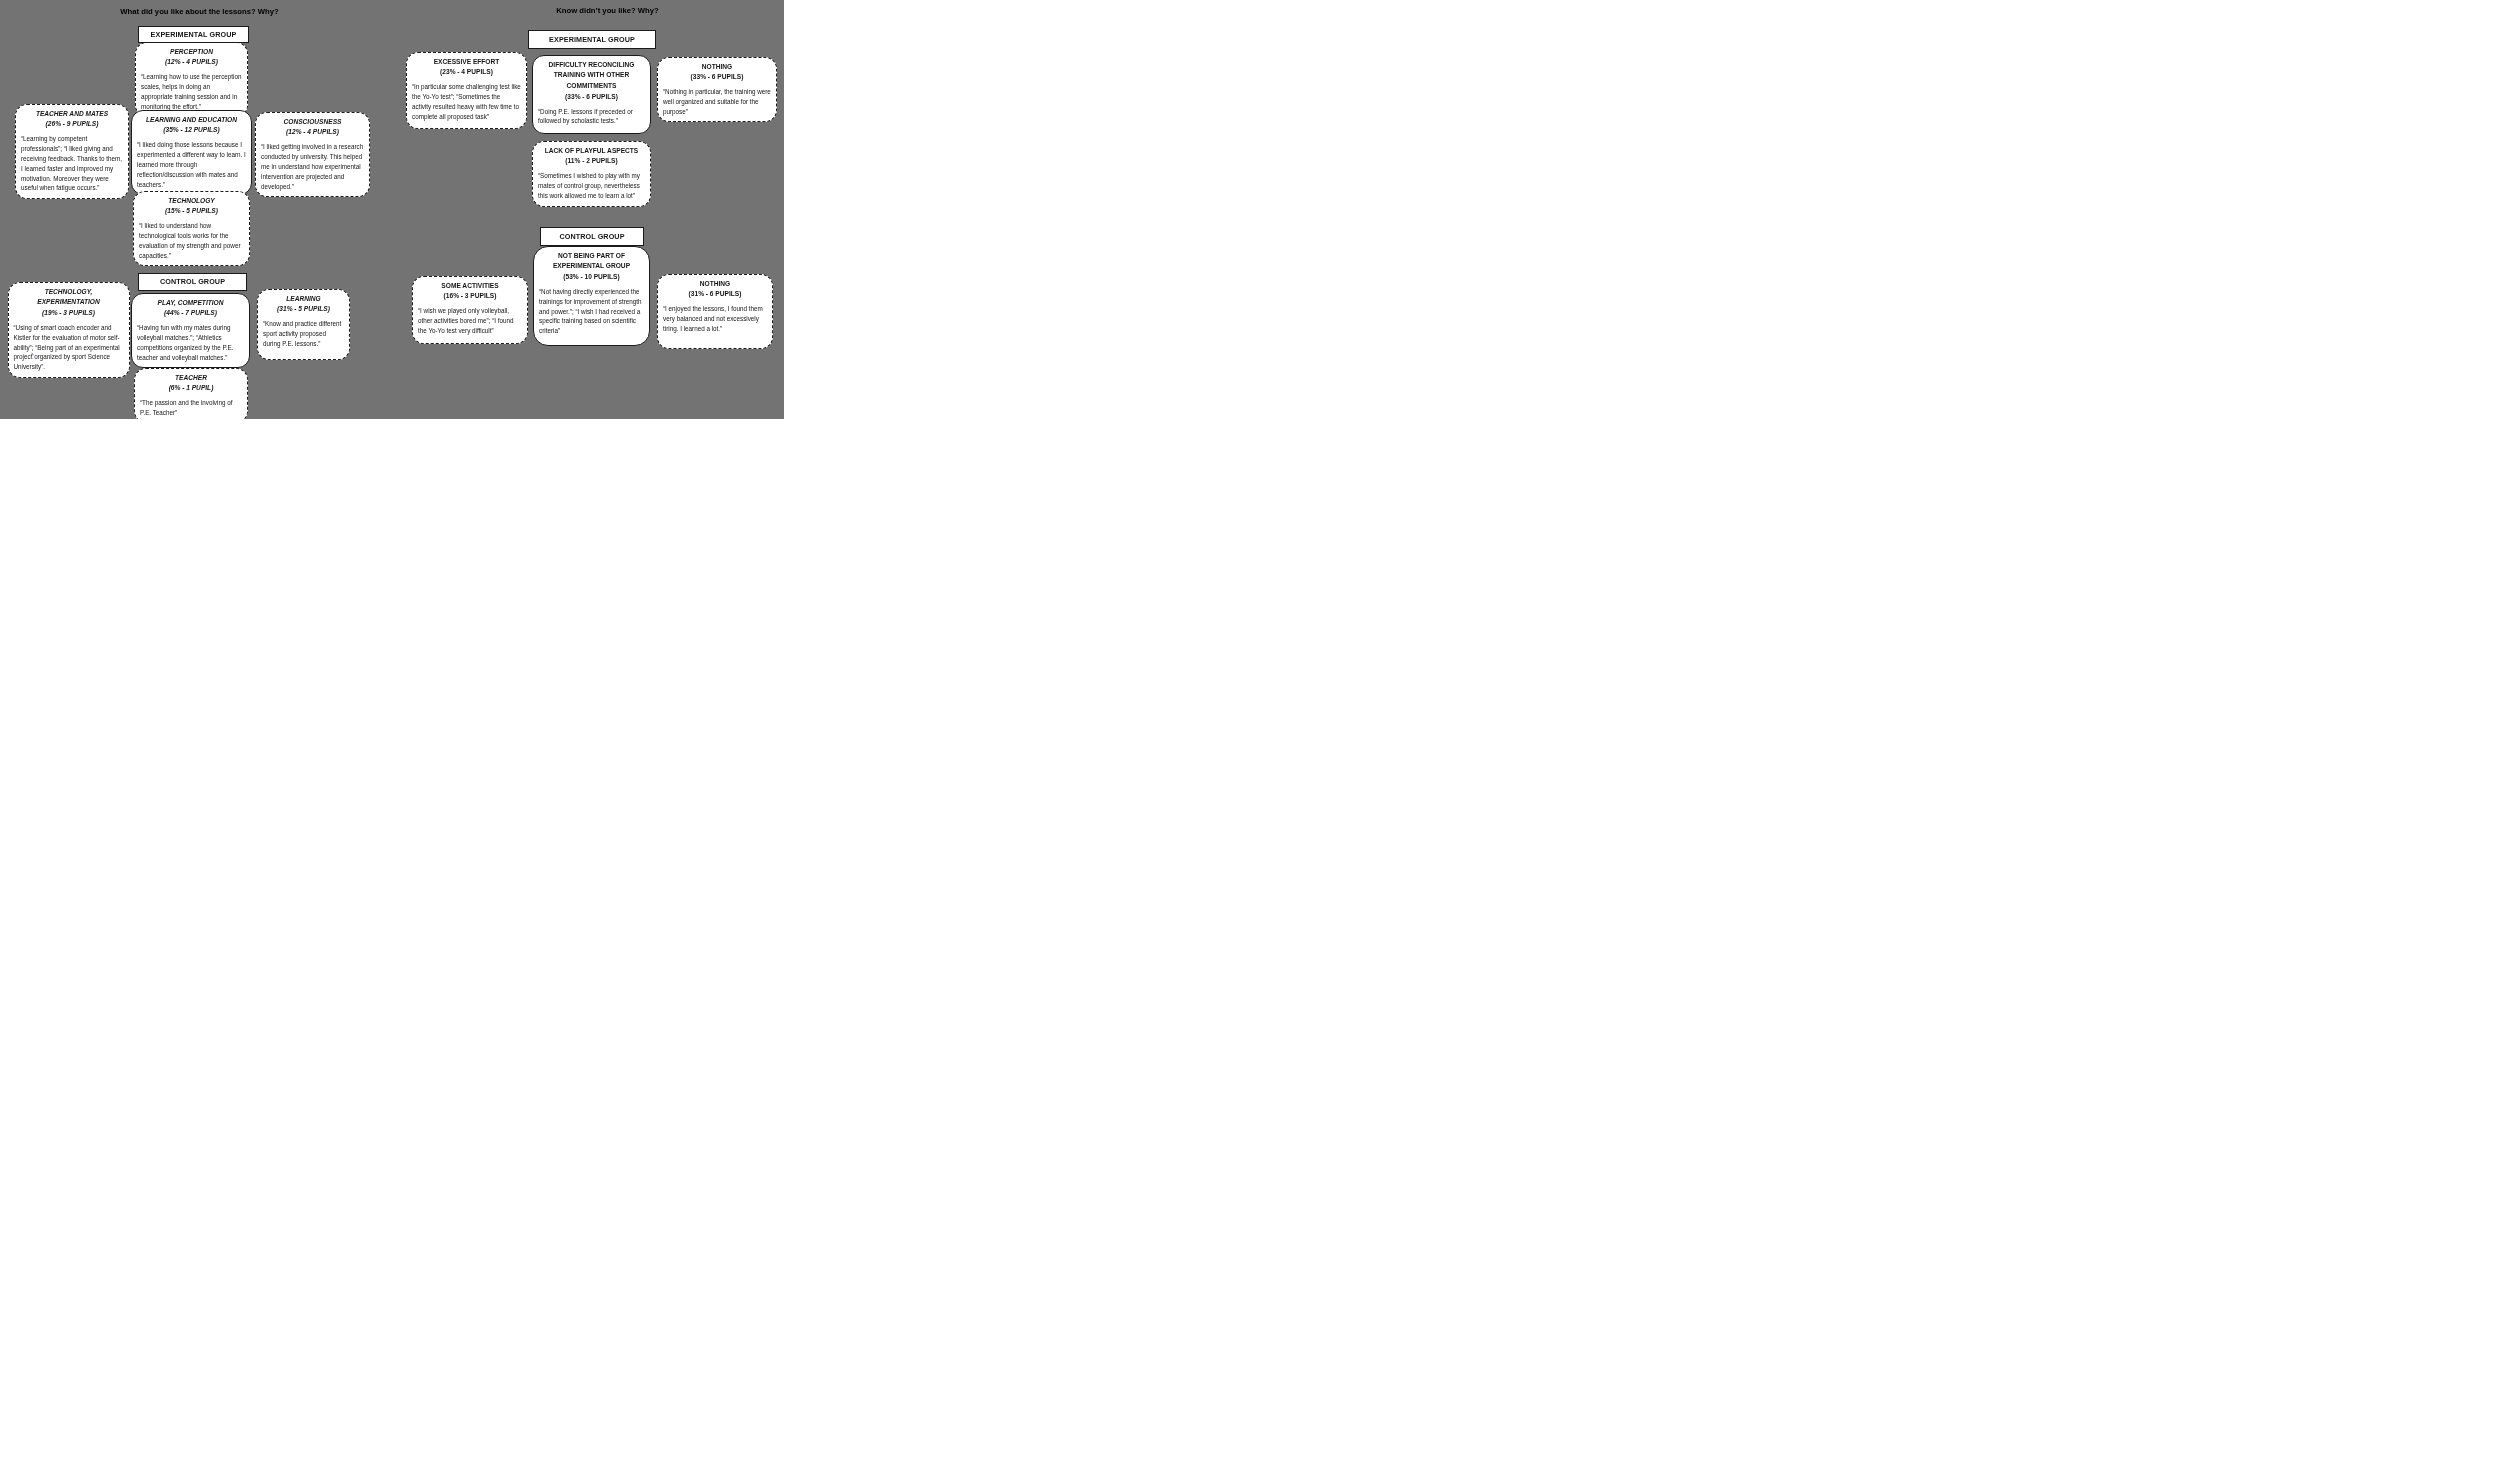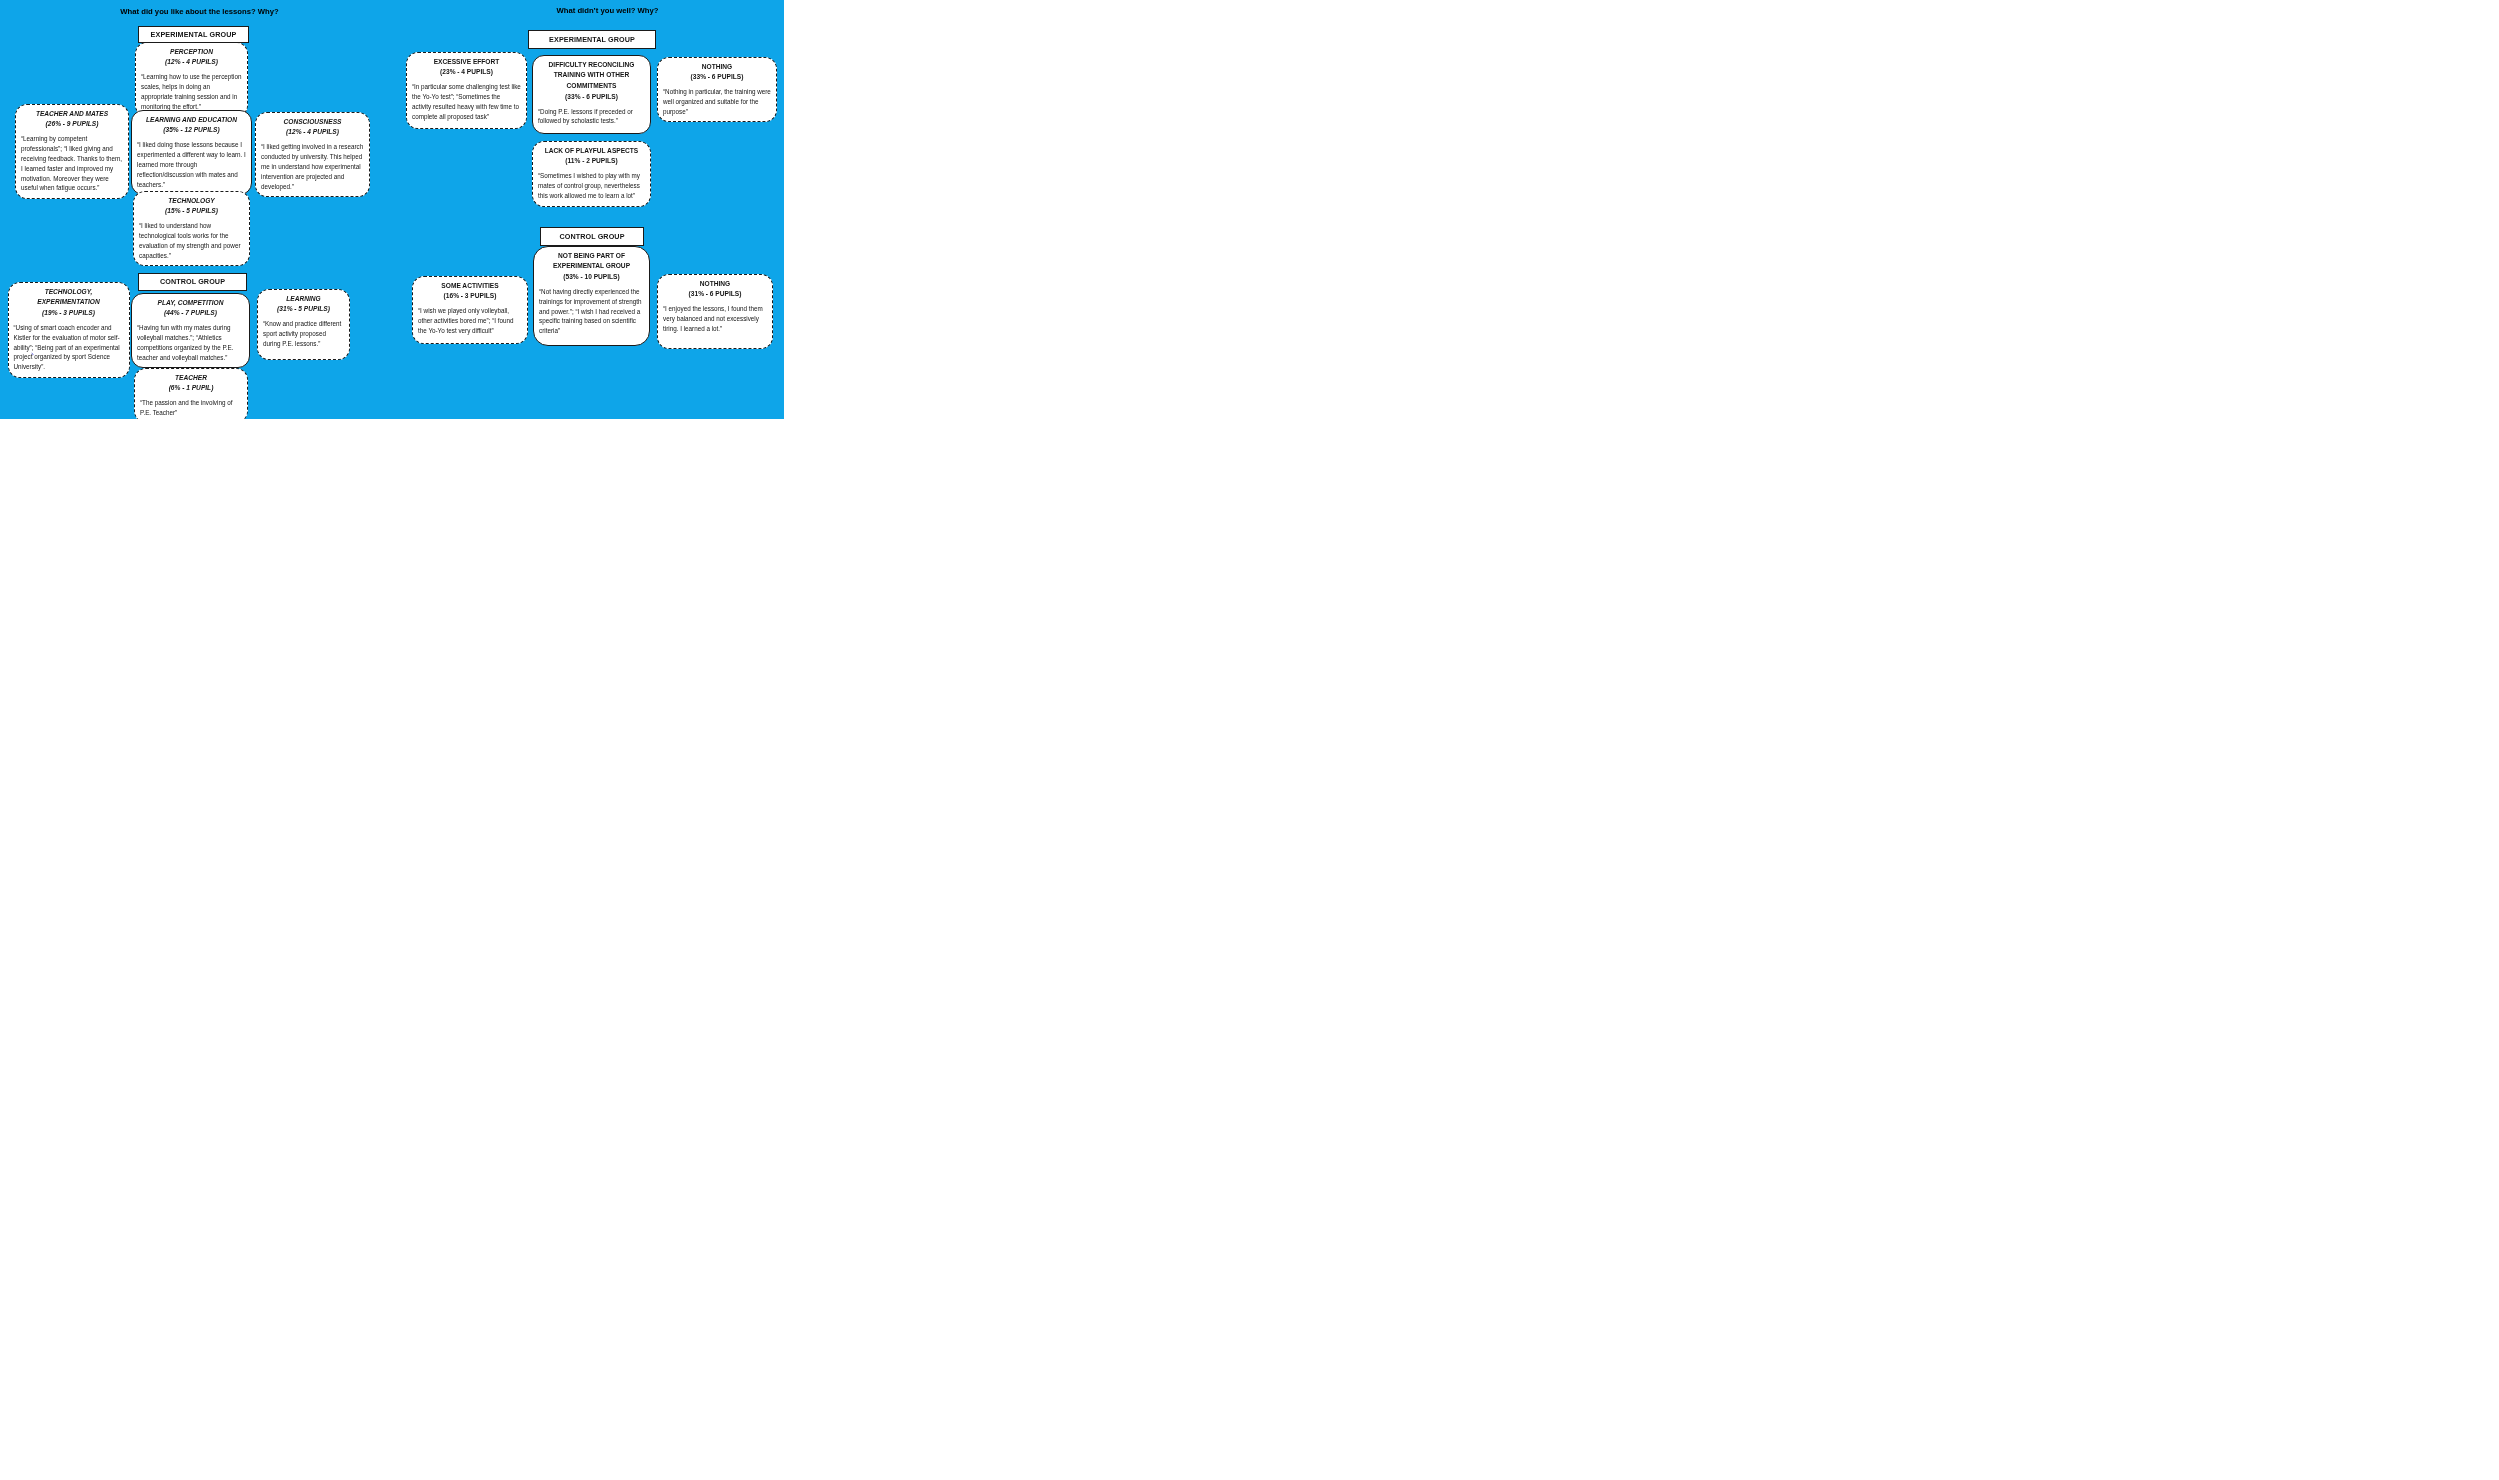--- a/index.html
+++ b/index.html
@@ -1,18 +1,18 @@
 <!DOCTYPE html>
 <html style="font-size:8px"><head>
 <meta charset="utf-8">
 <style>
   html, body { margin:0; padding:0; background:#ffffff; }
   .canvas {
     position:relative; width:784px; height:419px;
-    font-family:"Liberation Sans", sans-serif; color:#141414; background:#0ea5e9;
+    font-family:"Liberation Sans", sans-serif; color:#141414; background:#737373;
     overflow:hidden;
   }
   .main-title {
     position:absolute; font-weight:bold; font-size:7.7px; text-align:center;
     color:#000;
   }
   .group-header {
     position:absolute; border:1.2px solid #1a1a1a; background:#fff;
     display:flex; align-items:center; justify-content:center;
     font-weight:bold; font-size:7.2px; letter-spacing:0.1px; z-index:3;
@@ -99,21 +99,21 @@
     </div>
 
     <div class="cat-box dashed left-style" style="left:134px; top:368px; width:114px; min-height:46px;">
       <div class="box-title">TEACHER</div>
       <div class="box-stat">(6% - 1 PUPIL)</div>
       <div class="box-quote">“The passion and the involving of P.E. Teacher”</div>
     </div>
   </div>
 
   <div>
-    <div class="main-title" style="left:500px; top:6px; width:215px;">What didn’t you well? Why?</div>
+    <div class="main-title" style="left:500px; top:6px; width:215px;">Know didn’t you like? Why?</div>
 
     <div class="group-header" style="left:528px; top:30px; width:126px; height:16.5px;">
       <span>EXPERIMENTAL GROUP</span>
     </div>
 
     <div class="cat-box dashed" style="left:406px; top:52px; width:121px; min-height:77px;">
       <div class="box-title">EXCESSIVE EFFORT</div>
       <div class="box-stat">(23% - 4 PUPILS)</div>
       <div class="box-quote">“In particular some challenging test like the Yo-Yo test”; “Sometimes the activity resulted heavy with few time to complete all proposed task”</div>
     </div>

